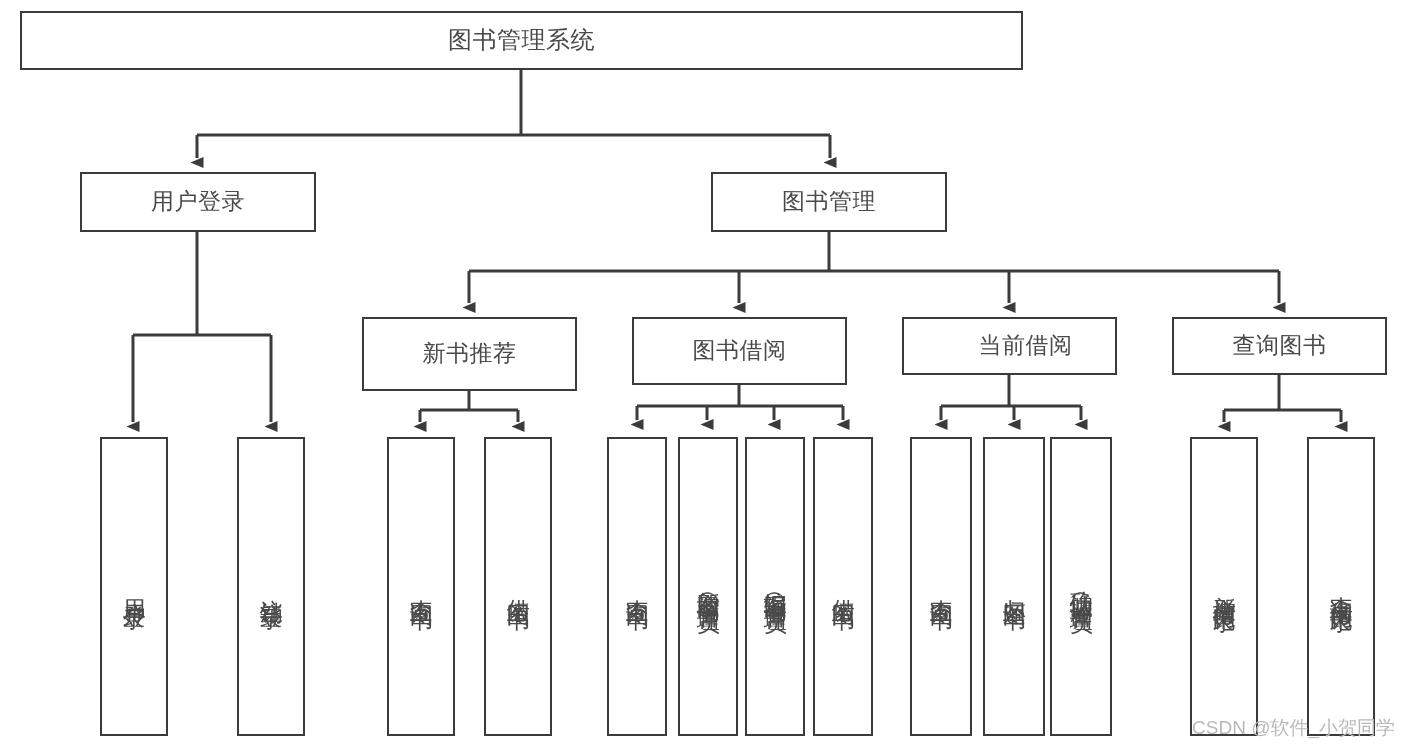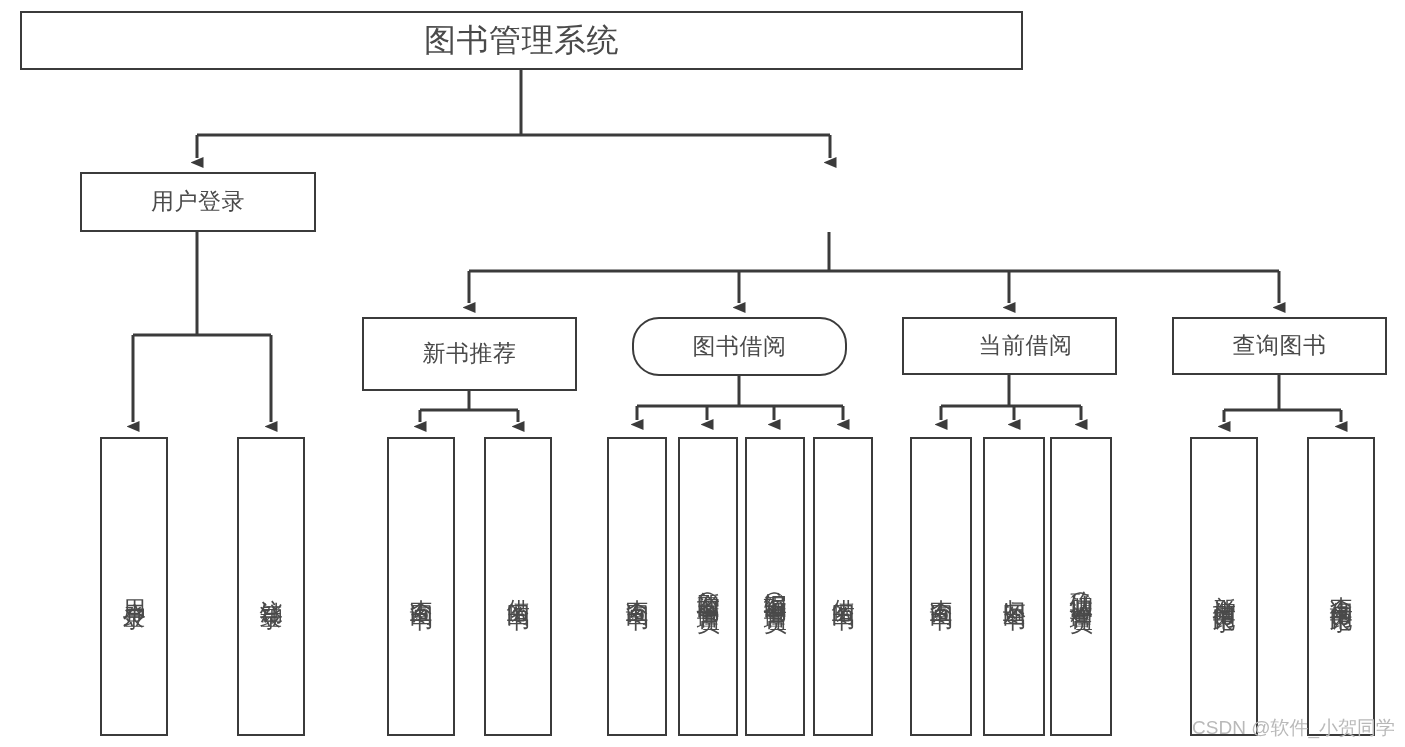--- a/index.html
+++ b/index.html
@@ -38,21 +38,21 @@
   .node .label {
     color: #4a4a4a;
     text-align: center;
     line-height: 1.18;
     letter-spacing: 0.5px;
   }
   .node.horiz .label {
     font-size: 23px;
   }
   .node.root .label {
-    font-size: 32px;
+    font-size: 24px;
   }
   .node.vert {
     align-items: center;
     justify-content: center;
   }
   .node.vert .label {
     writing-mode: vertical-rl;
     text-orientation: upright;
     font-size: 23px;
     line-height: 1.1;
@@ -126,25 +126,28 @@
     </g>
   </svg>
 
   <div class="node root horiz" style="left:20px; top:11px; width:1003px; height:59px;">
     <span class="label">图书管理系统</span>
   </div>
 
   <div class="node horiz" style="left:80px; top:172px; width:236px; height:60px;">
     <span class="label">用户登录</span>
   </div>
+  <div class="node horiz" style="left:711px; top:172px; width:236px; height:60px;">
+    <span class="label">图书管理</span>
+  </div>
 
   <div class="node horiz" style="left:362px; top:317px; width:215px; height:74px;">
     <span class="label">新书推荐</span>
   </div>
-  <div class="node horiz" style="left:632px; top:317px; width:215px; height:59px;border-radius:27px;">
+  <div class="node horiz" style="left:632px; top:317px; width:215px; height:68px;">
     <span class="label">图书借阅</span>
   </div>
   <div class="node horiz" style="left:902px; top:317px; width:215px; height:58px;padding-left:32px;">
     <span class="label">当前借阅</span>
   </div>
   <div class="node horiz" style="left:1172px; top:317px; width:215px; height:58px;">
     <span class="label">查询图书</span>
   </div>
 
   <div class="node vert" style="left:100px; top:437px; width:68px; height:299px;">

